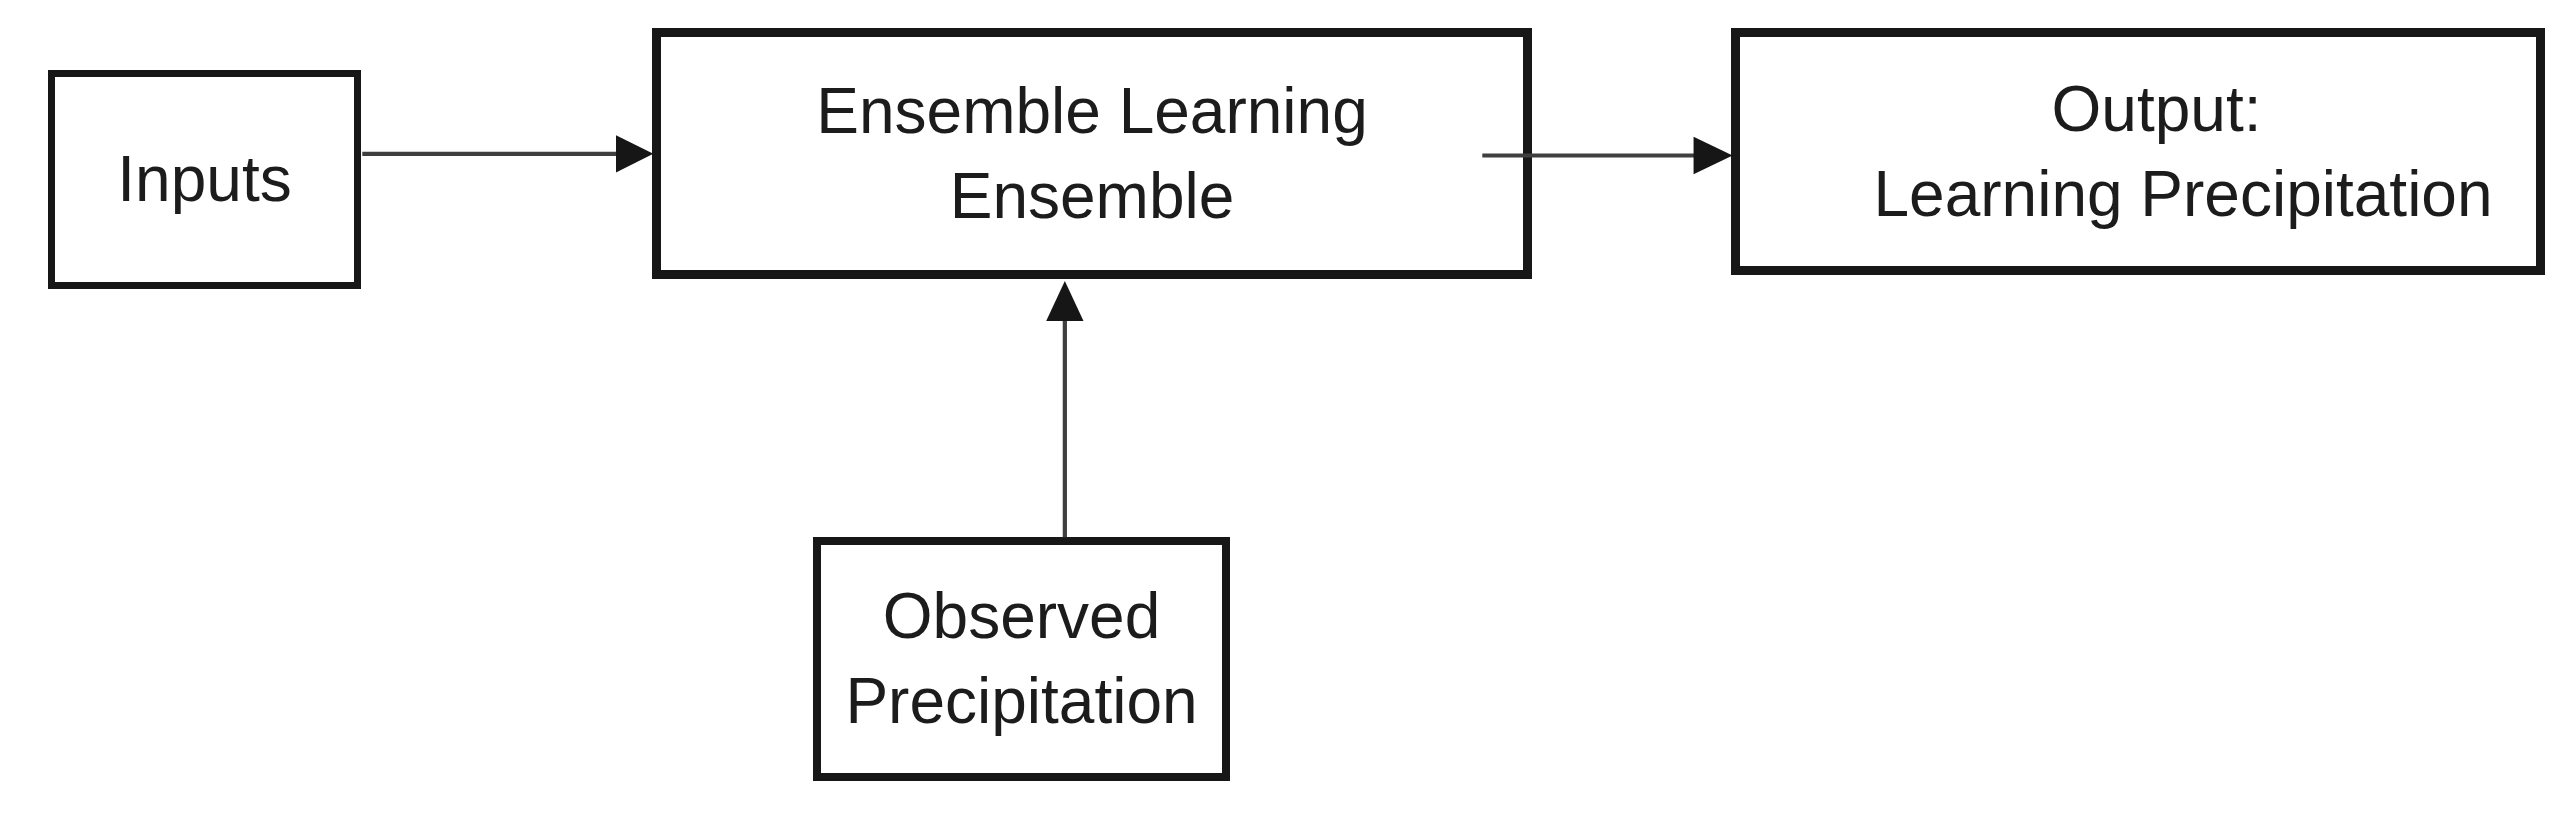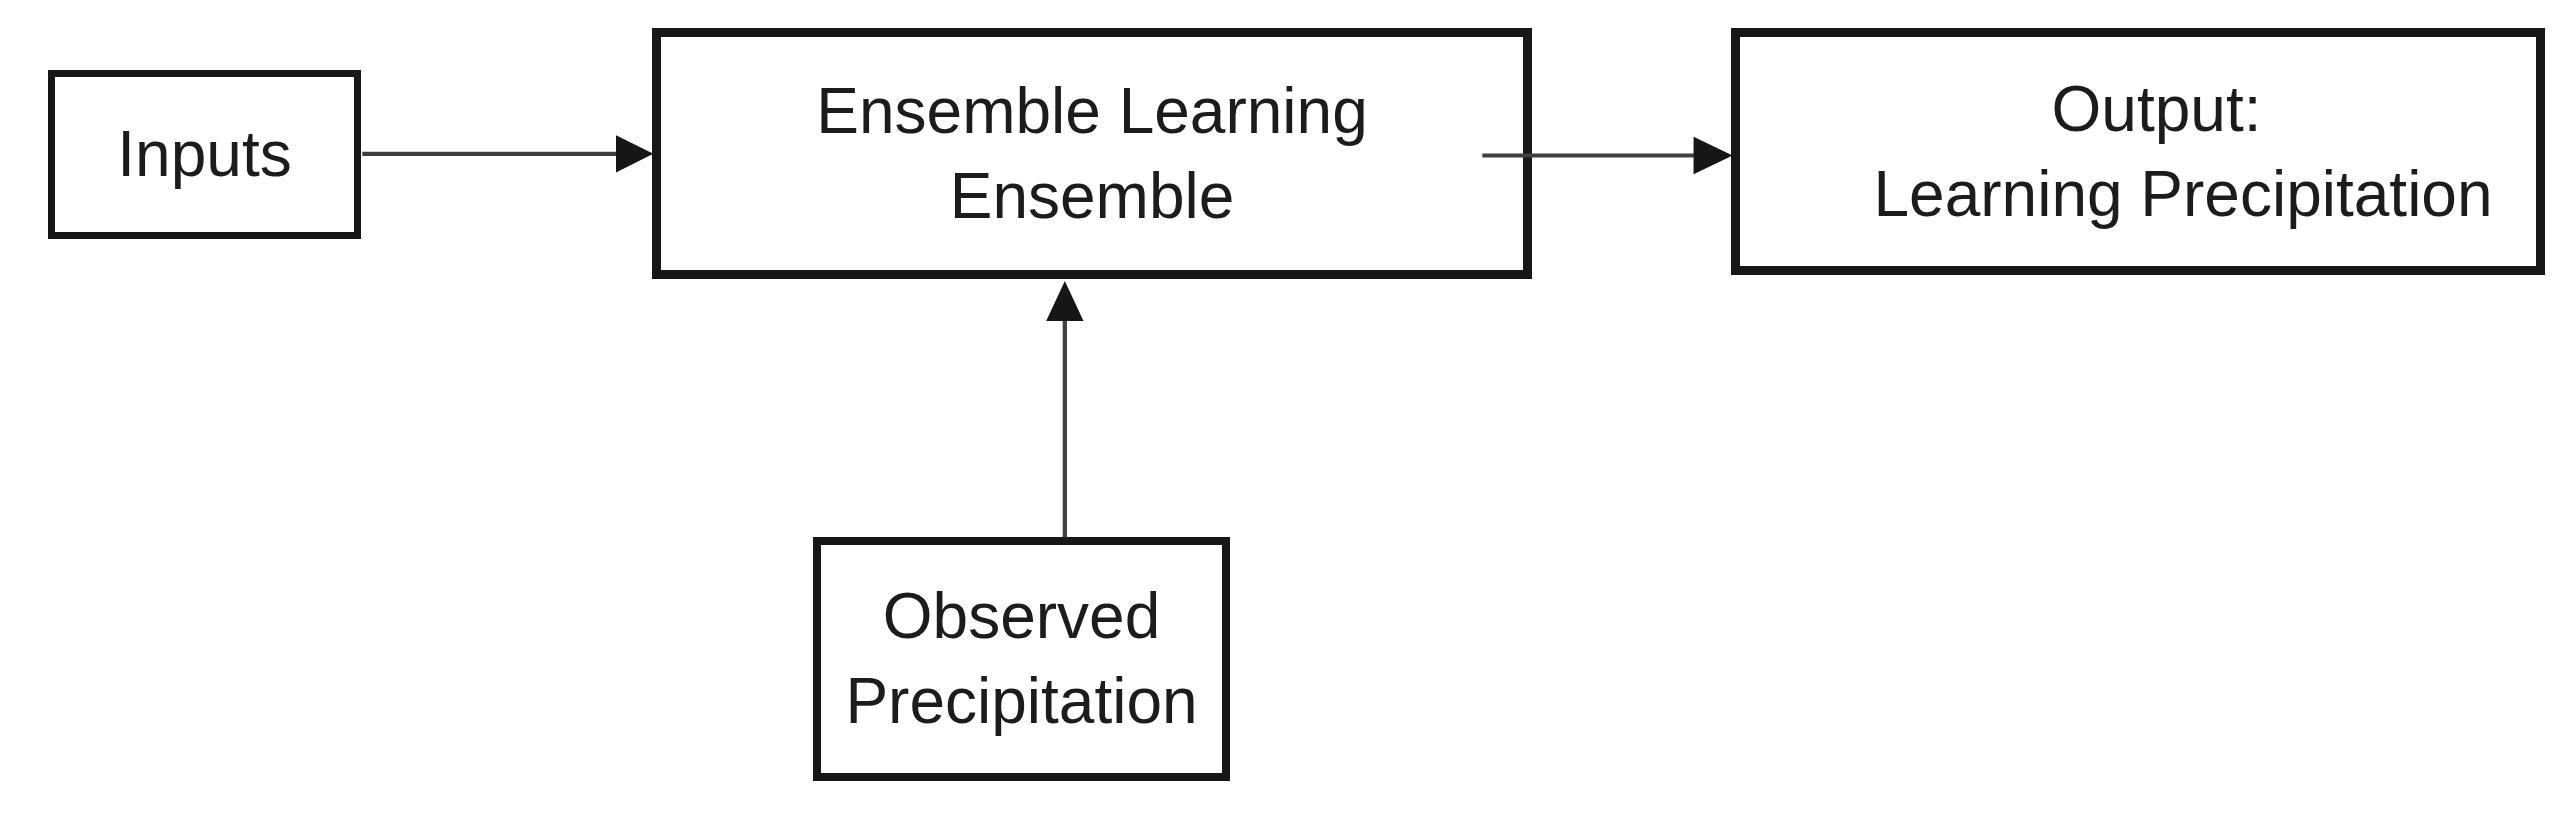--- a/index.html
+++ b/index.html
@@ -19,21 +19,21 @@
     background: #ffffff;
     display: flex;
     flex-direction: column;
     justify-content: center;
     align-items: center;
     font-size: 64px;
     line-height: 85px;
     white-space: nowrap;
   }
   .node .line { display: block; }
-  .node-inputs   { left: 48px;   top: 70px;  width: 313px; height: 169px; border-width: 7.6px; }
+  .node-inputs   { left: 48px;   top: 70px;  width: 313px; height: 219px; border-width: 7.6px; }
   .node-ensemble { left: 652px;  top: 28px;  width: 880px; height: 251px; }
   .node-output   { left: 1731px; top: 28px;  width: 814px; height: 247px;
                    align-items: center; padding-left: 37px; }
   .node-output .indent { padding-left: 53px; }
   .node-observed { left: 813px;  top: 537px; width: 417px; height: 244px; border-width: 8.5px; }
   .arrows { position: absolute; left: 0; top: 0; pointer-events: none; }
   .arrows line { stroke: #3f3f3f; stroke-width: 5; }
   .arrows polygon { fill: #161616; }
 </style>
 </head>

